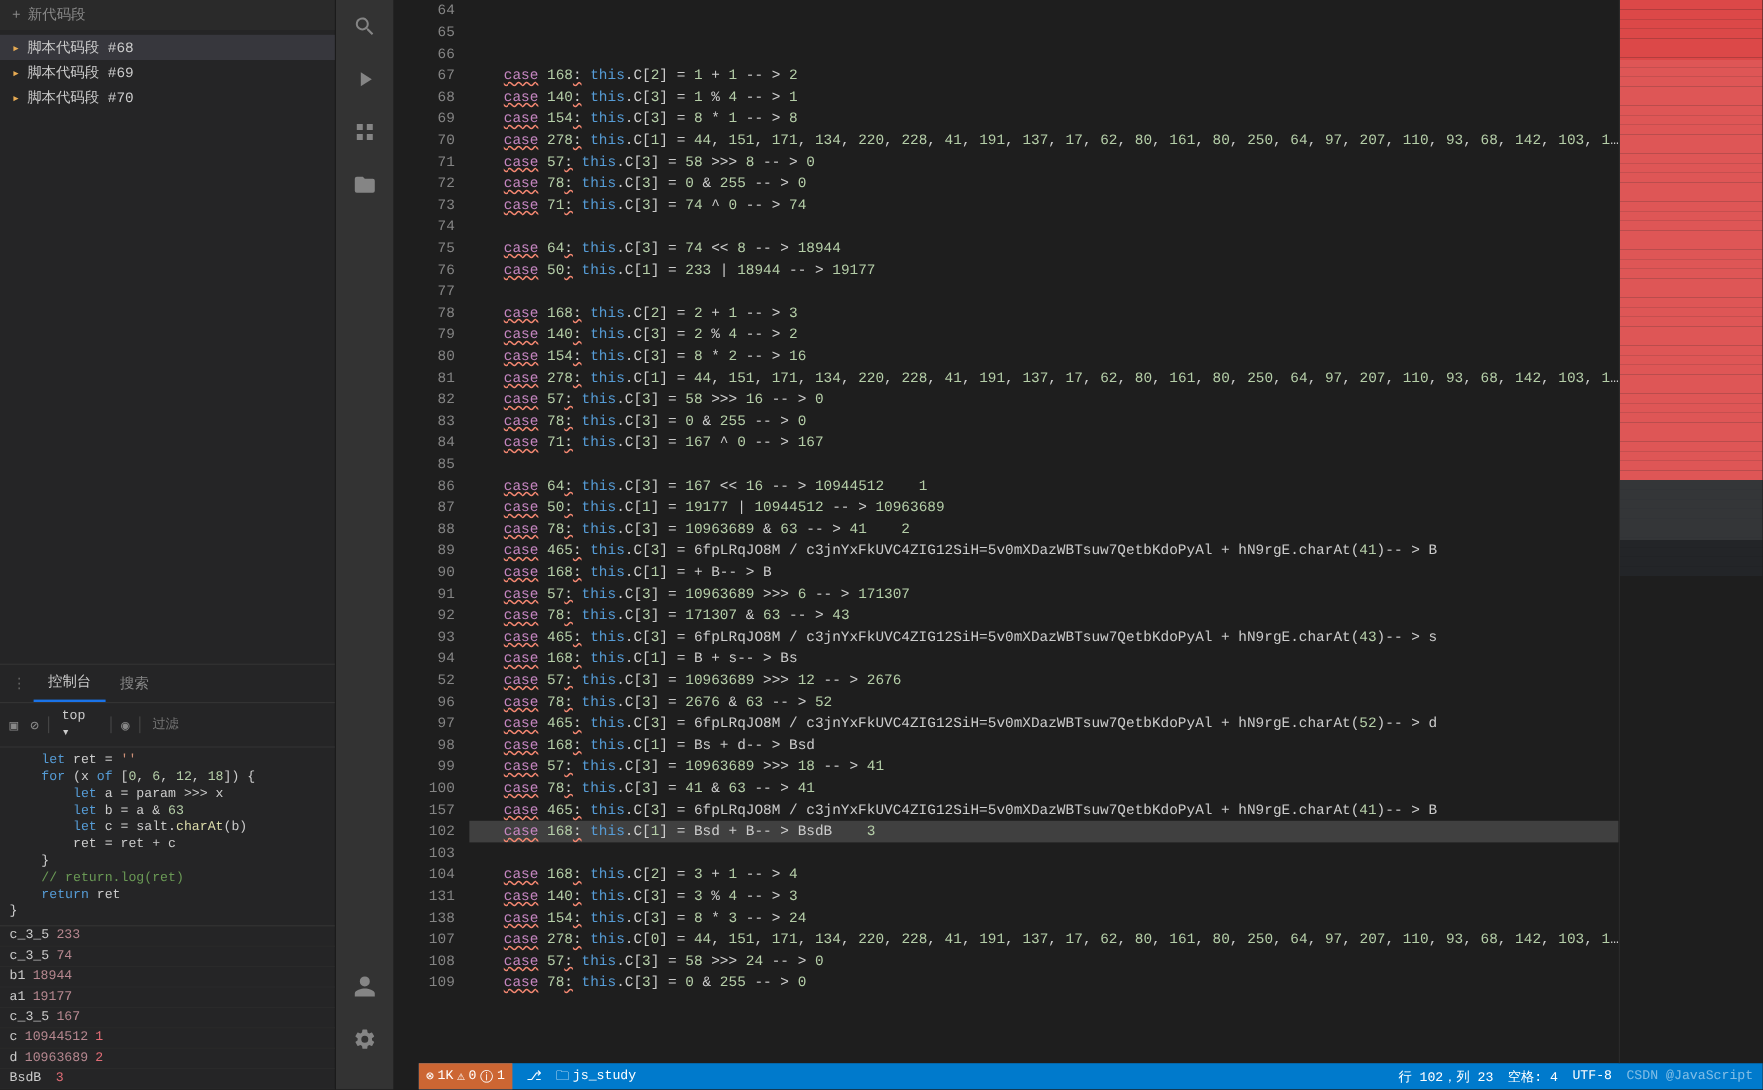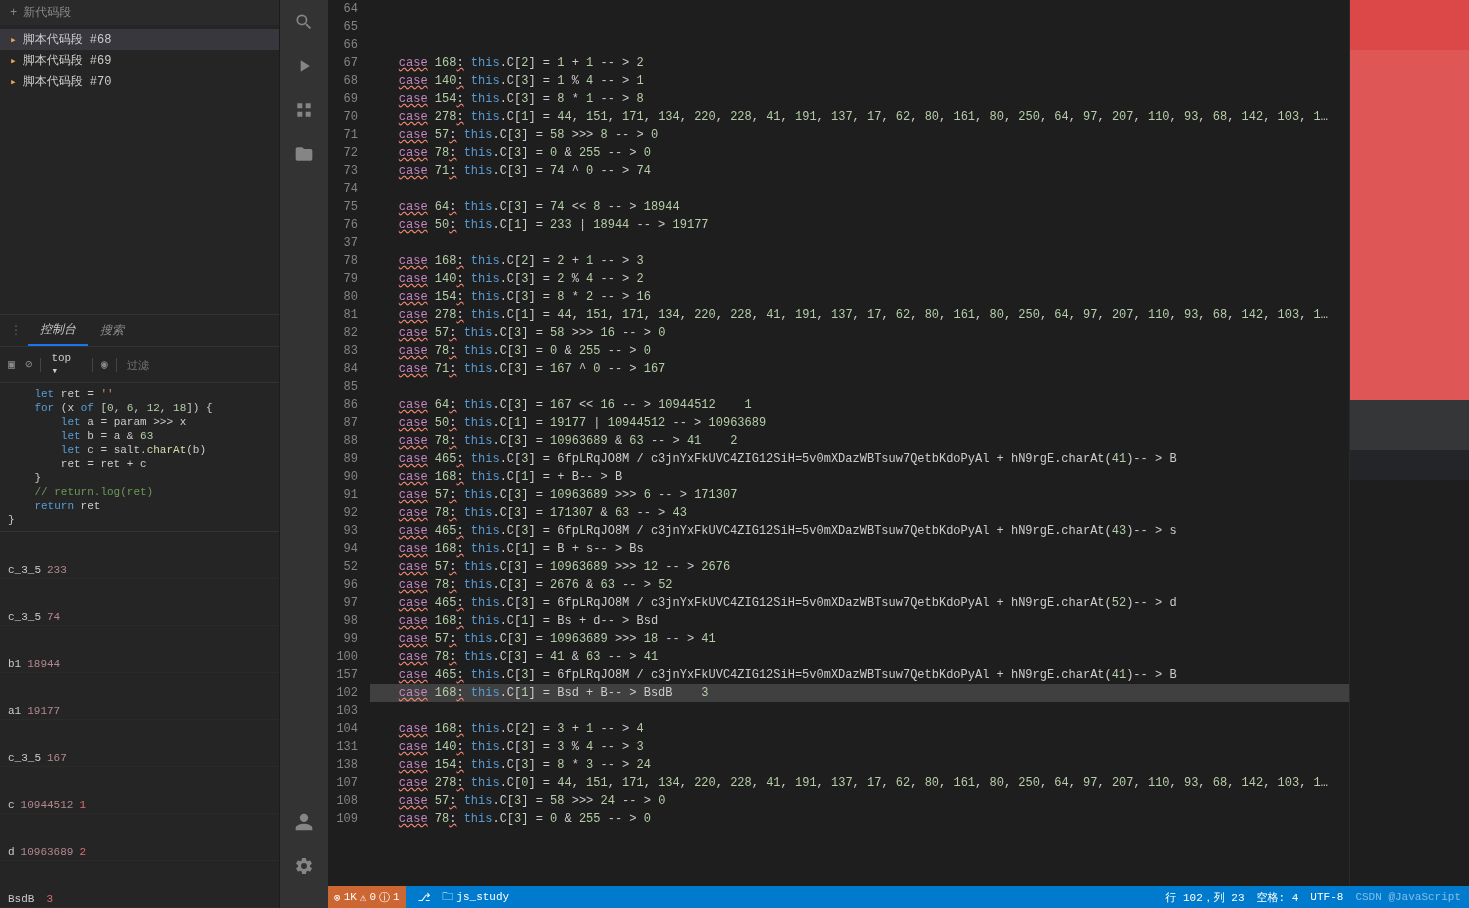--- a/index.html
+++ b/index.html
@@ -53,21 +53,20 @@
       border-top: 1px solid #333;
       background: #252526;
       padding-left: 4px;
       align-items: center;
     }
     .console-tab {
       padding: 6px 12px;
       color: #888;
       font-size: 12px;
       cursor: pointer;
-      font-style: italic;
     }
     .console-tab.active {
       color: #ccc;
       border-bottom: 2px solid #1a73e8;
     }
     .console-drag { color: #666; padding: 0 6px; }
     
     .console-toolbar {
       display: flex;
       align-items: center;
@@ -111,21 +110,20 @@
     
     .console-results {
       border-top: 1px solid #333;
     }
     .result-line {
       padding: 2px 8px;
       font-size: 11px;
       border-bottom: 1px solid #2a2a2a;
       display: flex;
       gap: 6px;
-      margin-top: 30px;
     }
     .result-name { color: #ccc; }
     .result-val { color: #b5878f; }
     .red-anno { color: #e06c75; font-size: 11px; }
     
     
     .activity-bar {
       width: 48px;
       background: #333333;
       display: flex;
@@ -146,20 +144,21 @@
     }
     .activity-spacer { flex: 1; }
     
     
     .editor-area {
       flex: 1;
       display: flex;
       flex-direction: column;
       background: #1e1e1e;
       min-width: 0;
+      padding-left: 21px;
     }
     .editor-body {
       flex: 1;
       display: flex;
       overflow: hidden;
     }
     .gutter {
       width: 42px;
       text-align: right;
       color: #858585;
@@ -356,21 +355,21 @@
           <div>67</div>
           <div>68</div>
           <div>69</div>
           <div>70</div>
           <div>71</div>
           <div>72</div>
           <div>73</div>
           <div>74</div>
           <div>75</div>
           <div>76</div>
-          <div>37</div>
+          <div>77</div>
           <div>78</div>
           <div>79</div>
           <div>80</div>
           <div>81</div>
           <div>82</div>
           <div>83</div>
           <div>84</div>
           <div>85</div>
           <div>86</div>
           <div>87</div>

